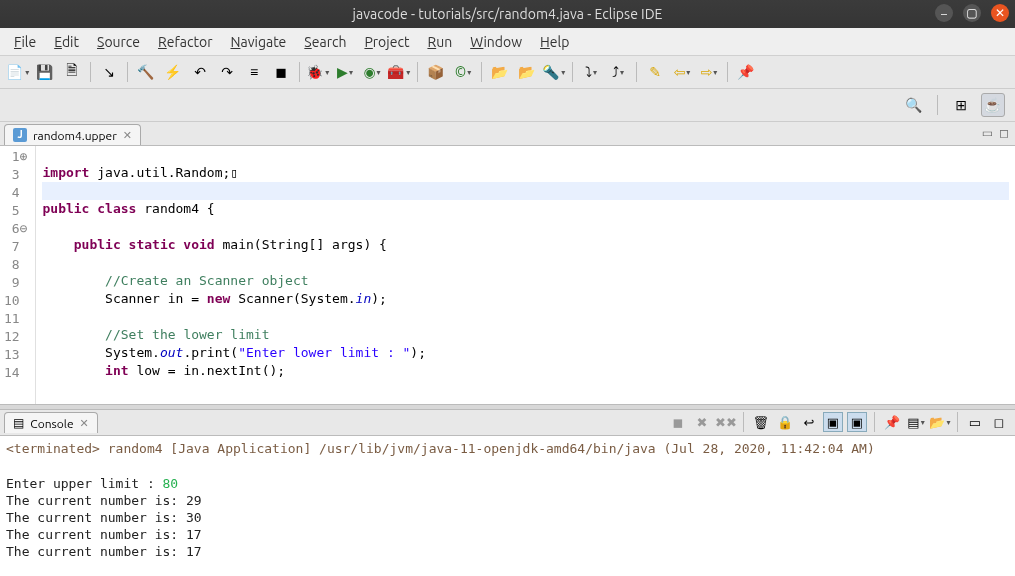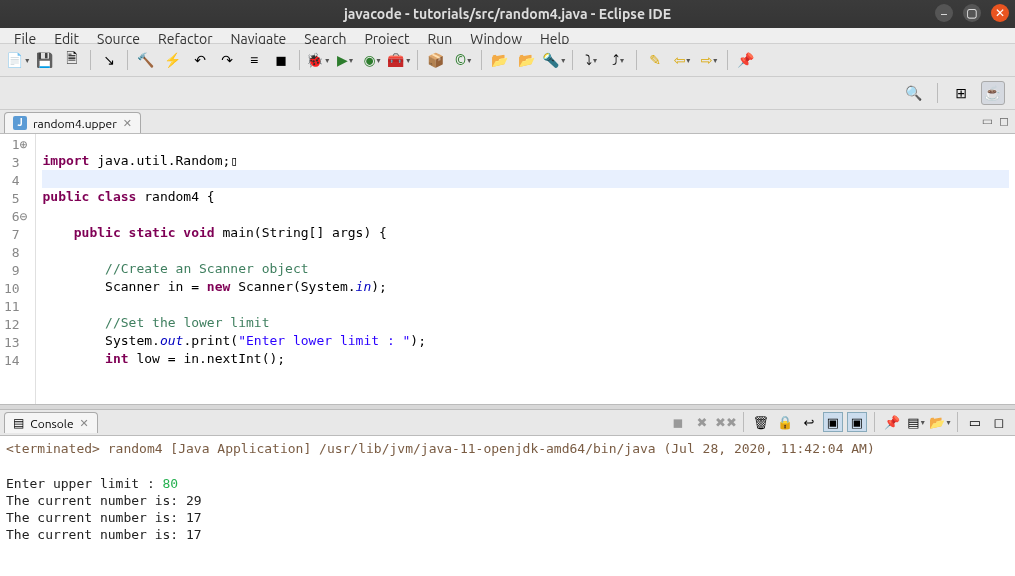--- a/index.html
+++ b/index.html
@@ -15,38 +15,39 @@
 }
 .titlebar {
   background: linear-gradient(#3b3b3b, #353535);
   color: #ddd;
   height: 28px;
   display: flex;
   align-items: center;
   justify-content: center;
   position: relative;
 }
-.titlebar .title { font-weight: 700; font-size: 14px; color: #ddd; }
+.titlebar .title { font-weight: 400; font-size: 14px; color: #ddd; }
 .win-controls {
   position: absolute; right: 6px; top: 4px;
   display: flex; gap: 10px;
 }
 .win-btn {
   width: 18px; height: 18px; border-radius: 50%;
   display: flex; align-items: center; justify-content: center;
   font-size: 12px; color: #fff;
 }
 .win-min { background: #555; }
 .win-max { background: #555; }
 .win-close { background: #e95420; }
 .menubar {
   background: #efefef;
   border-bottom: 1px solid #d0d0d0;
-  height: 16px;
-  display: flex;
+  height: 28px;
+  display: flex;
+  align-items: center;
   padding: 0 6px;
   gap: 2px;
 }
 .menuitem {
   padding: 3px 8px;
   color: #333;
   font-size: 14px;
 }
 .menuitem u { text-decoration: underline; }
 .toolbar {
@@ -270,17 +271,18 @@
       <span class="tsep"></span>
       <span class="ctool">▭</span>
       <span class="ctool">◻</span>
     </div>
   </div>
   <div class="console-body">
     <div class="console-status">&lt;terminated&gt; random4 [Java Application] /usr/lib/jvm/java-11-openjdk-amd64/bin/java (Jul 28, 2020, 11:42:04 AM)</div>
     <div id="console-lines">
         <div class="console-line">Enter upper limit : <span class="ansi-green">80</span></div>
         <div class="console-line">The current number is: 29</div>
+        <div class="console-line">The current number is: 30</div>
         <div class="console-line">The current number is: 17</div>
         <div class="console-line">The current number is: 17</div>
       </div>
   </div>
 </div>
 
 </body></html>

